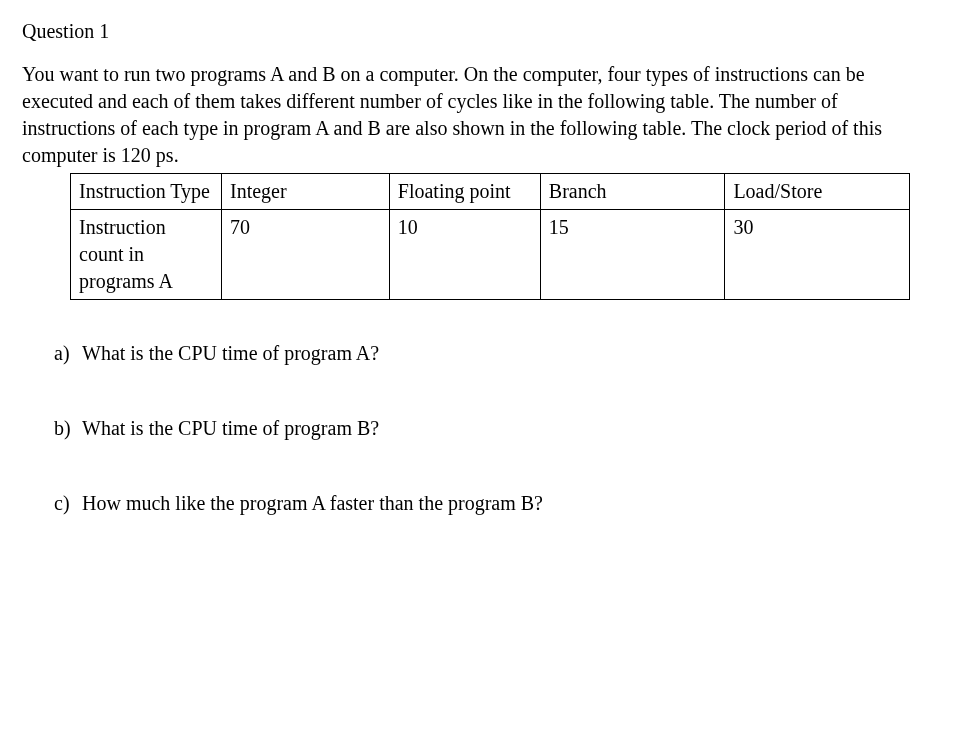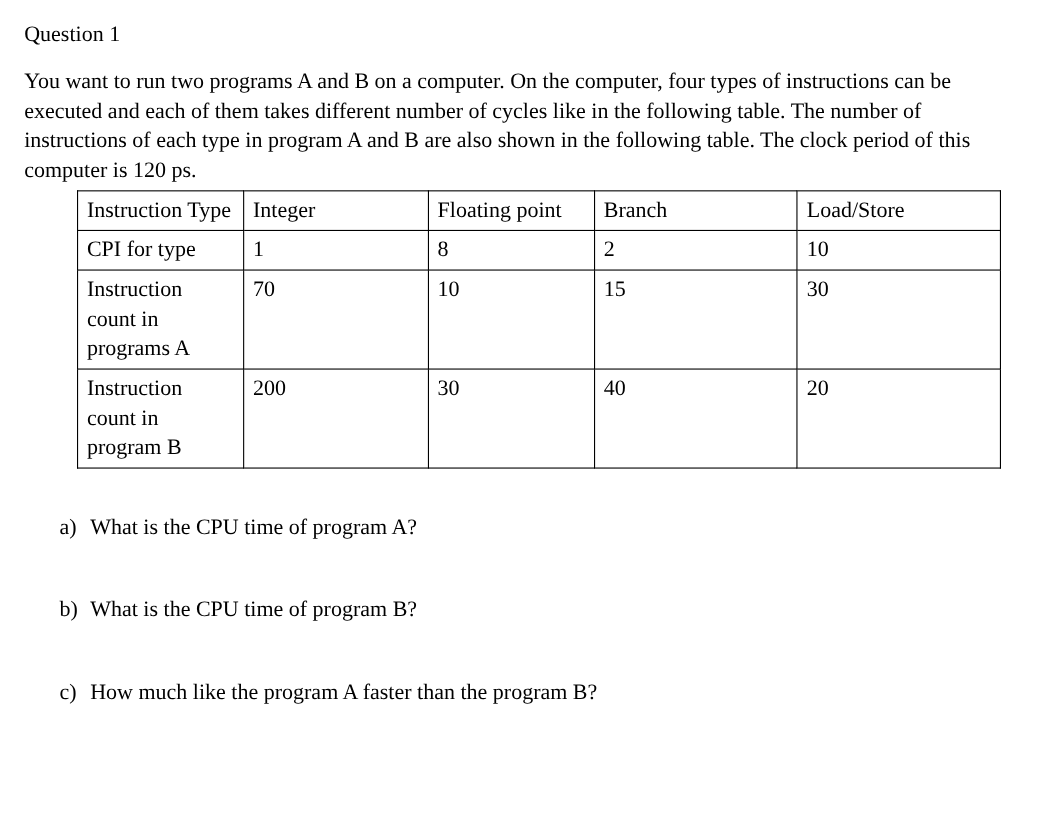--- a/index.html
+++ b/index.html
@@ -74,39 +74,25 @@
     </colgroup>
     <tbody>
         <tr>
       <td>Instruction Type</td>
       <td>Integer</td>
       <td>Floating point</td>
       <td>Branch</td>
       <td>Load/Store</td>
     </tr>
     <tr>
-      <td>CPI for type</td>
-      <td>1</td>
-      <td>8</td>
-      <td>2</td>
-      <td>10</td>
-    </tr>
-    <tr>
       <td>Instruction count in programs A</td>
       <td>70</td>
       <td>10</td>
       <td>15</td>
       <td>30</td>
-    </tr>
-    <tr>
-      <td>Instruction count in program B</td>
-      <td>200</td>
-      <td>30</td>
-      <td>40</td>
-      <td>20</td>
     </tr>
   </tbody>
     </table>
 </div>
 
 <div class="question-list">
   <div class="question">
     <div class="q-label">a)</div>
     <div class="q-text">What is the CPU time of program A?</div>
   </div>

